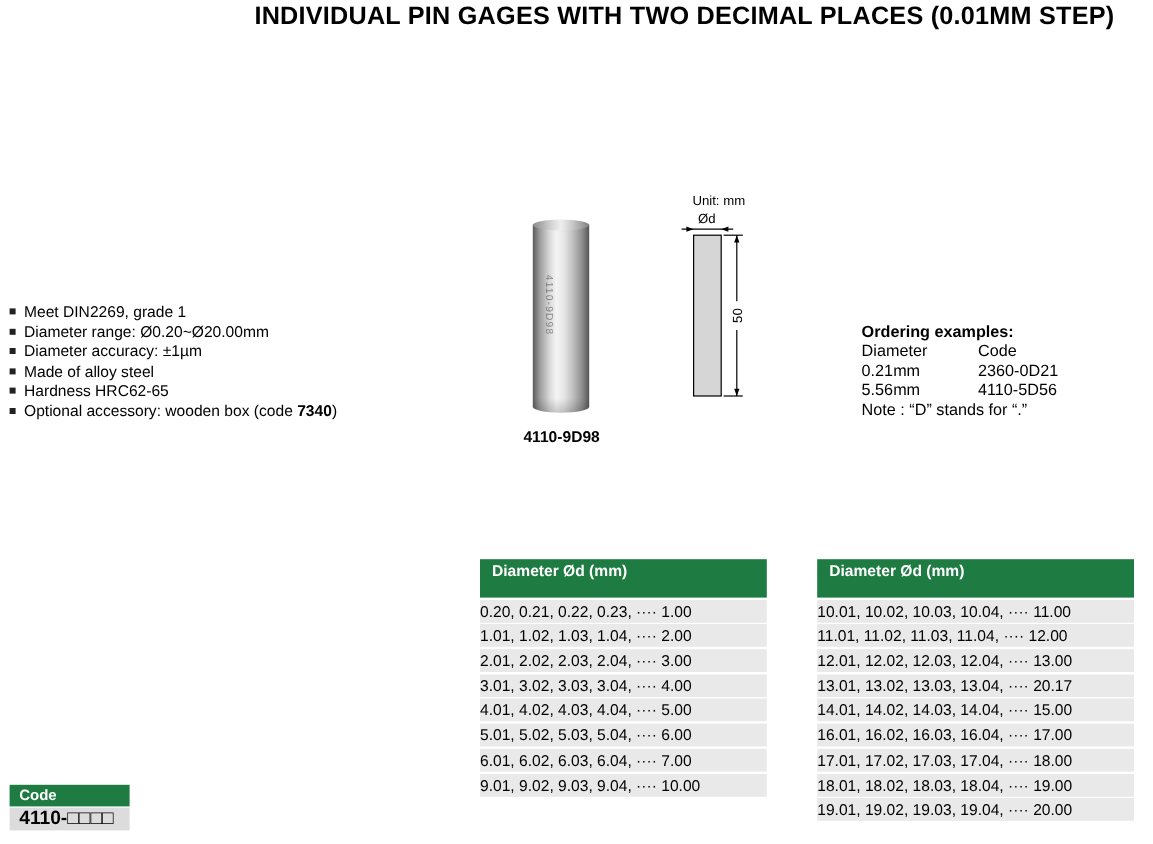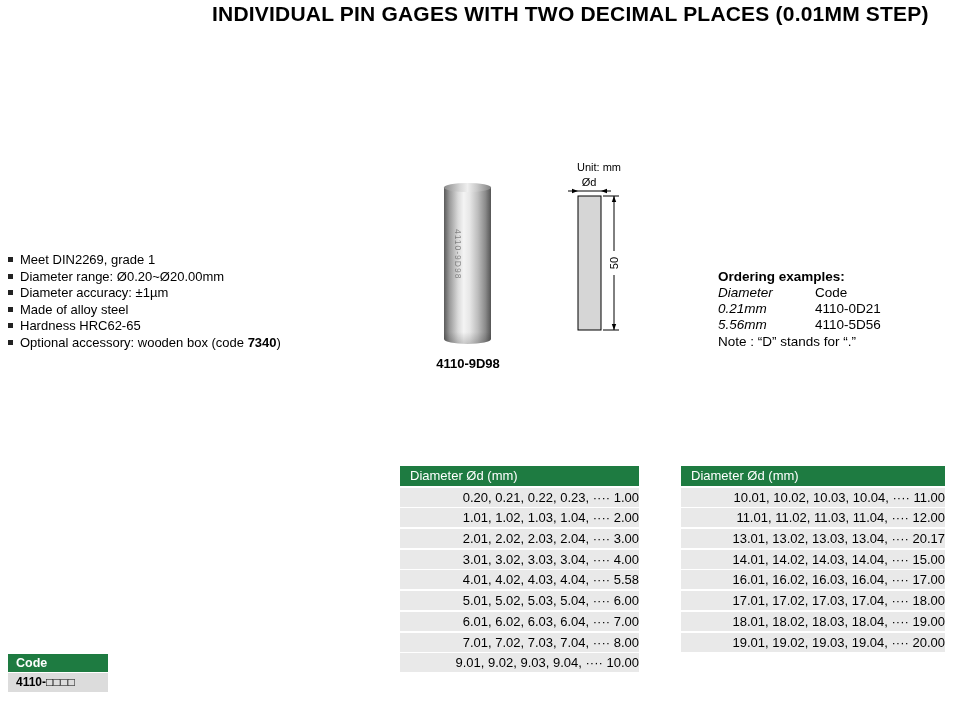--- a/index.html
+++ b/index.html
@@ -30,36 +30,36 @@
 
   .drawing{position:absolute;left:555px;top:155px;}
   .dtext{font-family:"Liberation Sans",sans-serif;font-size:11px;fill:#000;}
   .dline{stroke:#000;stroke-width:1;}
   .drect{fill:#d6d6d6;stroke:#000;stroke-width:1;}
   .darrow{fill:#000;}
 
   .ordering{position:absolute;left:718px;top:222px;font-size:13.5px;margin-top:46px;}
   .o-title{font-weight:bold;line-height:17px;}
   .o-row{line-height:16.2px;white-space:nowrap;}
-  .o-col1{display:inline-block;width:97px;font-style:italic;}
+  .o-col1{display:inline-block;width:97px;}
   .o-note{line-height:16.2px;white-space:nowrap;}
 
   .code-block{position:absolute;left:8px;top:654px;width:100px;}
   .code-header{background:var(--green,#1e7b41);color:#fff;font-weight:bold;font-size:12.5px;
                height:18px;line-height:18px;padding-left:8px;box-sizing:border-box;}
-  .code-value{background:var(--code_value_bg,#dcdcdc);font-weight:bold;font-size:12px;
+  .code-value{background:var(--code_value_bg,#dcdcdc);font-weight:bold;font-size:16px;
               height:19px;line-height:19px;padding-left:8px;box-sizing:border-box;margin-top:1px;}
 
   .dtable{position:absolute;top:466px;}
   .t-left{left:400px;width:239px;}
   .t-right{left:681px;width:264px;}
-  .t-header{background:var(--green,#1e7b41);color:#fff;font-weight:normal;font-size:13px;
-            height:20px;line-height:20px;padding-left:10px;box-sizing:border-box;margin-bottom:1.7px;}
+  .t-header{background:var(--green,#1e7b41);color:#fff;font-weight:bold;font-size:13px;
+            height:32px;line-height:20px;padding-left:10px;box-sizing:border-box;margin-bottom:1.7px;}
   .t-row{background:var(--row_gray,#e9e9e9);font-size:13px;height:19px;line-height:19px;
-         text-align:right;margin-bottom:1.7px;white-space:nowrap;}
+         text-align:left;margin-bottom:1.7px;white-space:nowrap;}
 </style>
 </head>
 <body>
 
 <div class="page">
 
   <div class="title">INDIVIDUAL PIN GAGES WITH TWO DECIMAL PLACES (0.01MM STEP)</div>
 
   <div class="features">
     <div class="feature"><span class="bullet"></span><span>Meet DIN2269, grade 1</span></div>
@@ -97,50 +97,50 @@
     </g>
     <text class="dtext" x="63" y="108" text-anchor="middle" transform="rotate(-90 63 108)">50</text>
   </svg>
 
   <div class="ordering">
     <div class="o-title">Ordering examples:</div>
     <div class="o-row">
       <span class="o-col1">Diameter</span><span class="o-col2">Code</span>
     </div>
     <div class="o-row">
-      <span class="o-col1">0.21mm</span><span class="o-col2">4110-0D21</span>
+      <span class="o-col1">0.21mm</span><span class="o-col2">2360-0D21</span>
     </div>
     <div class="o-row">
       <span class="o-col1">5.56mm</span><span class="o-col2">4110-5D56</span>
     </div>
     <div class="o-note">Note : “D” stands for “.”</div>
   </div>
 
   <div class="code-block">
     <div class="code-header">Code</div>
     <div class="code-value">4110-□□□□</div>
   </div>
 
   <div class="dtable t-left">
     <div class="t-header">Diameter Ød (mm)</div>
     <div class="t-row">0.20, 0.21, 0.22, 0.23, ···· 1.00</div>
     <div class="t-row">1.01, 1.02, 1.03, 1.04, ···· 2.00</div>
     <div class="t-row">2.01, 2.02, 2.03, 2.04, ···· 3.00</div>
     <div class="t-row">3.01, 3.02, 3.03, 3.04, ···· 4.00</div>
-    <div class="t-row">4.01, 4.02, 4.03, 4.04, ···· 5.58</div>
+    <div class="t-row">4.01, 4.02, 4.03, 4.04, ···· 5.00</div>
     <div class="t-row">5.01, 5.02, 5.03, 5.04, ···· 6.00</div>
     <div class="t-row">6.01, 6.02, 6.03, 6.04, ···· 7.00</div>
-    <div class="t-row">7.01, 7.02, 7.03, 7.04, ···· 8.00</div>
     <div class="t-row">9.01, 9.02, 9.03, 9.04, ···· 10.00</div>
   </div>
 
   <div class="dtable t-right">
     <div class="t-header">Diameter Ød (mm)</div>
     <div class="t-row">10.01, 10.02, 10.03, 10.04, ···· 11.00</div>
     <div class="t-row">11.01, 11.02, 11.03, 11.04, ···· 12.00</div>
+    <div class="t-row">12.01, 12.02, 12.03, 12.04, ···· 13.00</div>
     <div class="t-row">13.01, 13.02, 13.03, 13.04, ···· 20.17</div>
     <div class="t-row">14.01, 14.02, 14.03, 14.04, ···· 15.00</div>
     <div class="t-row">16.01, 16.02, 16.03, 16.04, ···· 17.00</div>
     <div class="t-row">17.01, 17.02, 17.03, 17.04, ···· 18.00</div>
     <div class="t-row">18.01, 18.02, 18.03, 18.04, ···· 19.00</div>
     <div class="t-row">19.01, 19.02, 19.03, 19.04, ···· 20.00</div>
   </div>
 
 </div>
 

